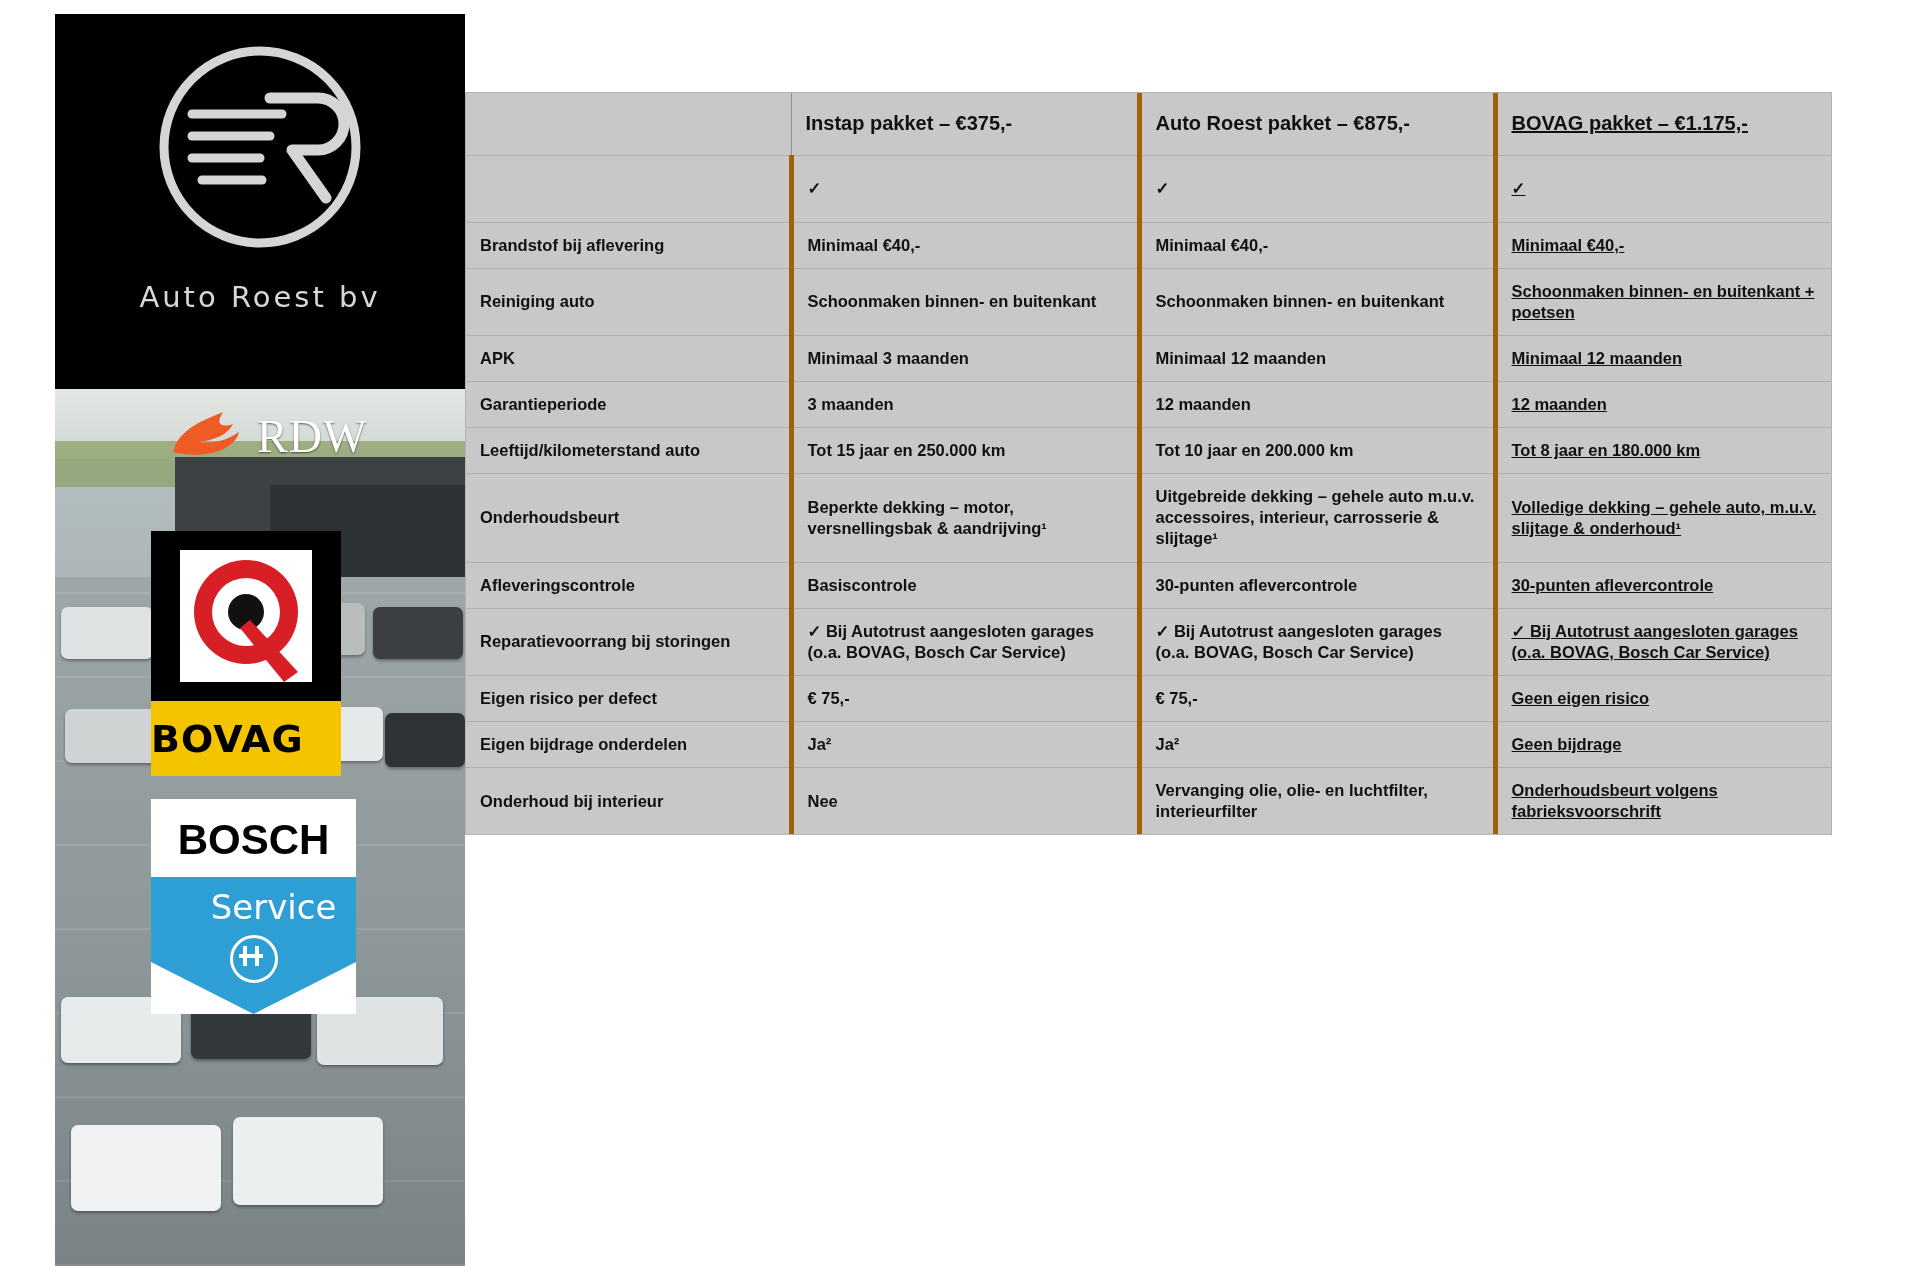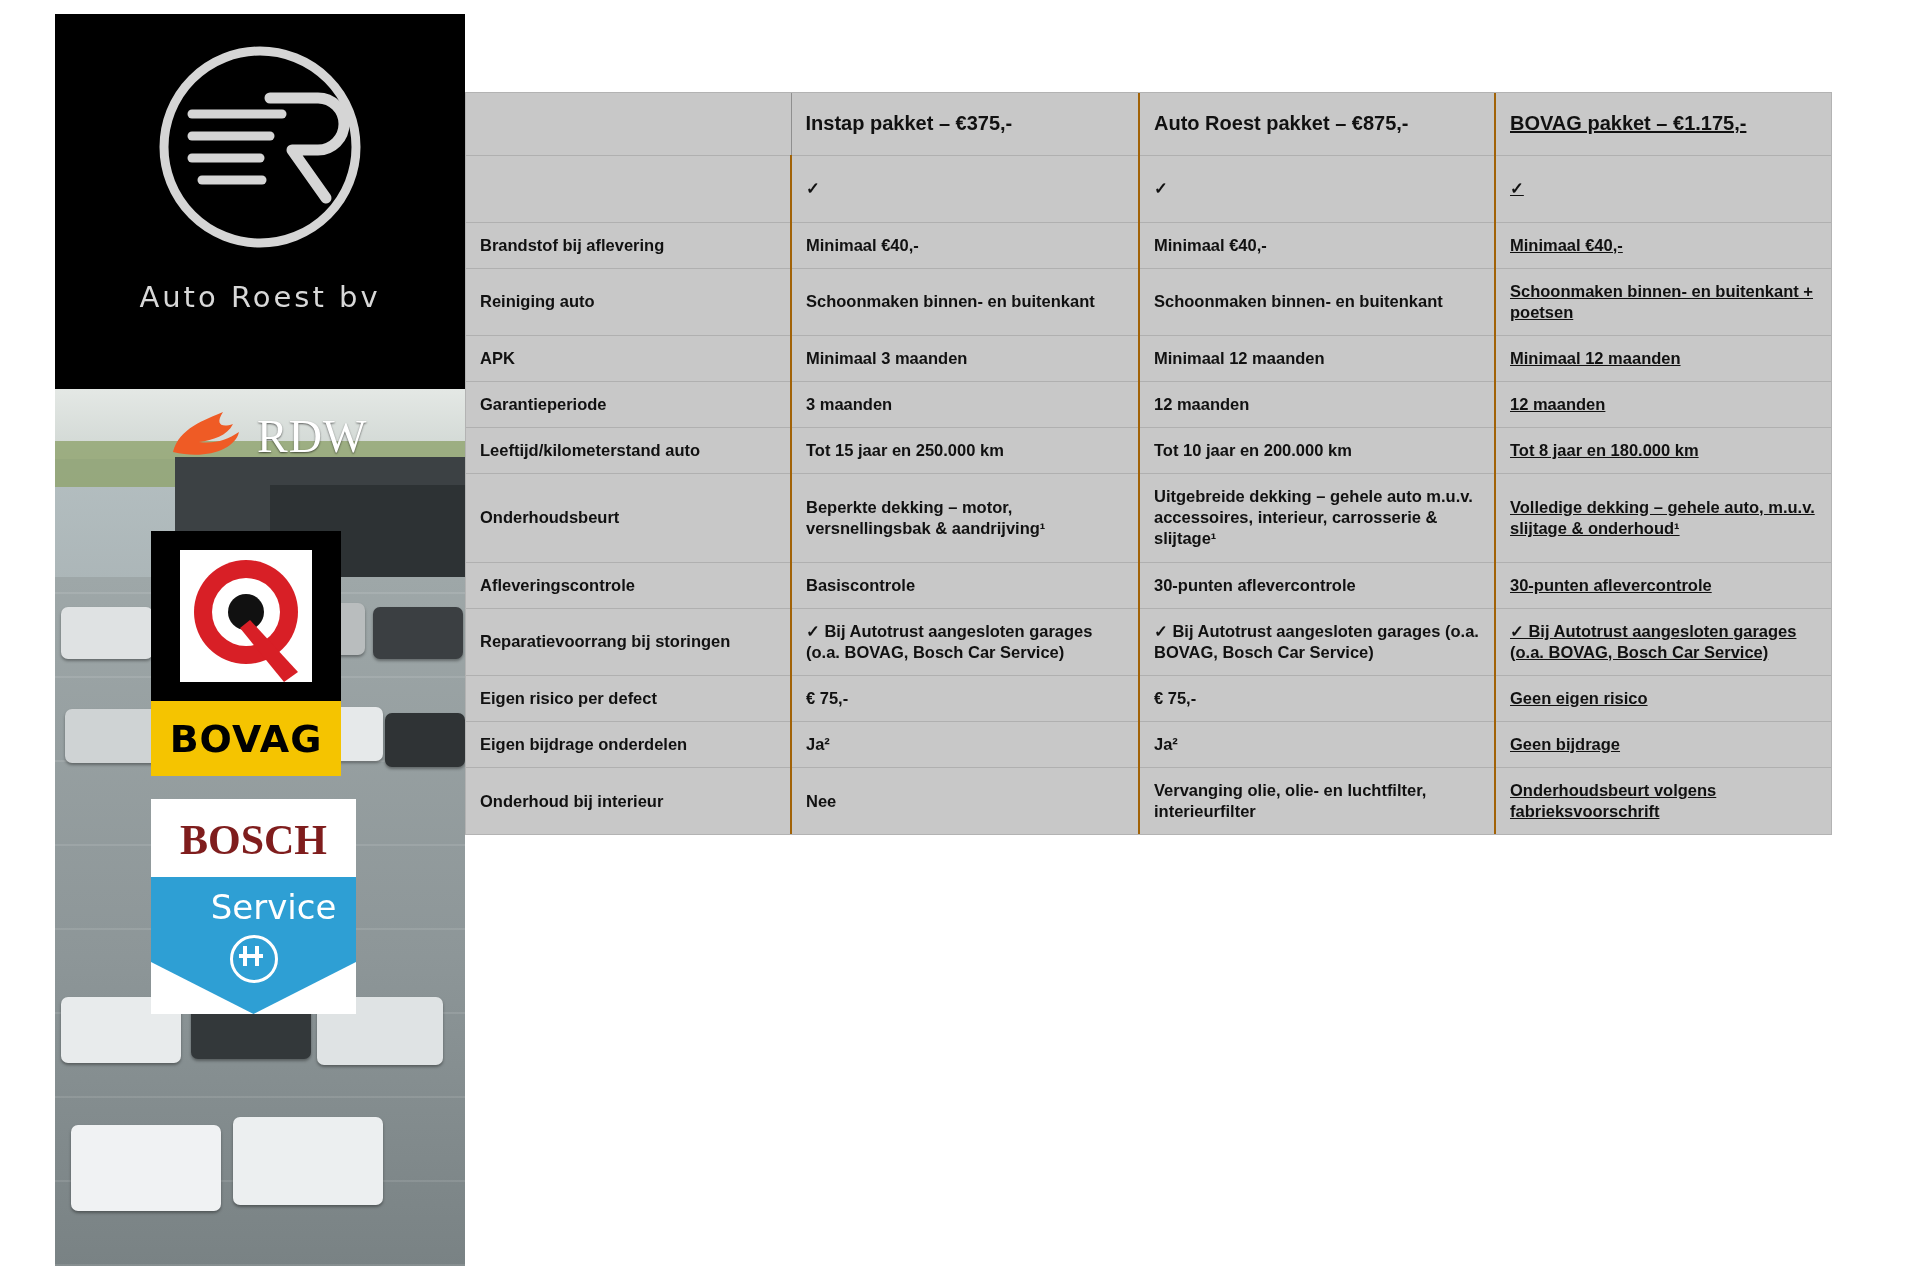--- a/index.html
+++ b/index.html
@@ -125,21 +125,21 @@
     background: #000000;
     display: flex;
     align-items: center;
     justify-content: center;
   }
   .bovag-bottom {
     height: 75px;
     background: #f5c400;
     display: flex;
     align-items: center;
-    justify-content: center;
+    justify-content: flex-start;
   }
   .bovag-word {
     font-family: "DejaVu Sans", sans-serif;
     font-weight: bold;
     font-size: 38px;
     color: #000;
     letter-spacing: 1px;
   }
   .badge-bosch {
     left: 96px;
@@ -151,24 +151,24 @@
   .bosch-inner {
     width: 205px;
     height: 215px;
     position: relative;
     background: #ffffff;
   }
   .bosch-red {
     position: absolute;
     left: 10px; top: 10px; right: 10px; height: 62px;
     display: flex; align-items: center; justify-content: center;
-    color: #7f1d1d;
+    color: #000000;
     font-weight: bold;
     font-size: 42px;
-    font-family: Liberation Serif, serif;
+    font-family: Liberation Sans, sans-serif;
     letter-spacing: 0px;
   }
   .bosch-blue {
     position: absolute;
     left: 0; top: 78px; width: 205px; height: 137px;
     background: #2e9fd4;
     clip-path: polygon(0 0, 100% 0, 100% 62%, 50% 100%, 0 62%);
     color: #003b5c;
   }
   .bosch-service-word {
@@ -216,21 +216,21 @@
     border-collapse: collapse;
     width: 100%;
     table-layout: fixed;
     background: #c8c8c8;
   }
   table.cmp col.c0 { width: 325px; }
   table.cmp col.c1 { width: 348px; }
   table.cmp col.c2 { width: 356px; }
   table.cmp col.c3 { width: 336px; }
   table.cmp td, table.cmp th {
-    border-right: 2px solid #a16207;
+    border-right: 5px solid #a16207;
     border-bottom: 1px solid #b0b0b0;
     padding: 12px 14px 12px 14px;
     vertical-align: middle;
     text-align: left;
     color: #111111;
     font-size: 16.5px;
     font-weight: bold;
     line-height: 1.28;
     font-family: "Liberation Sans", sans-serif;
   }

